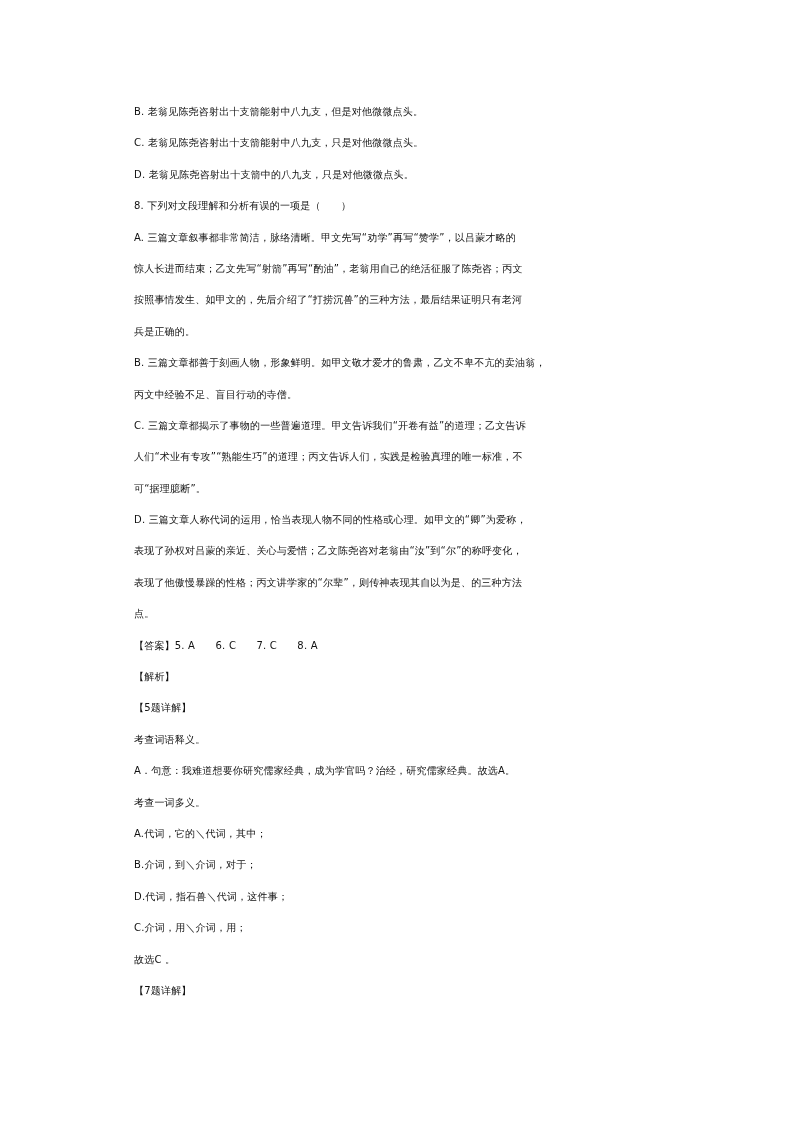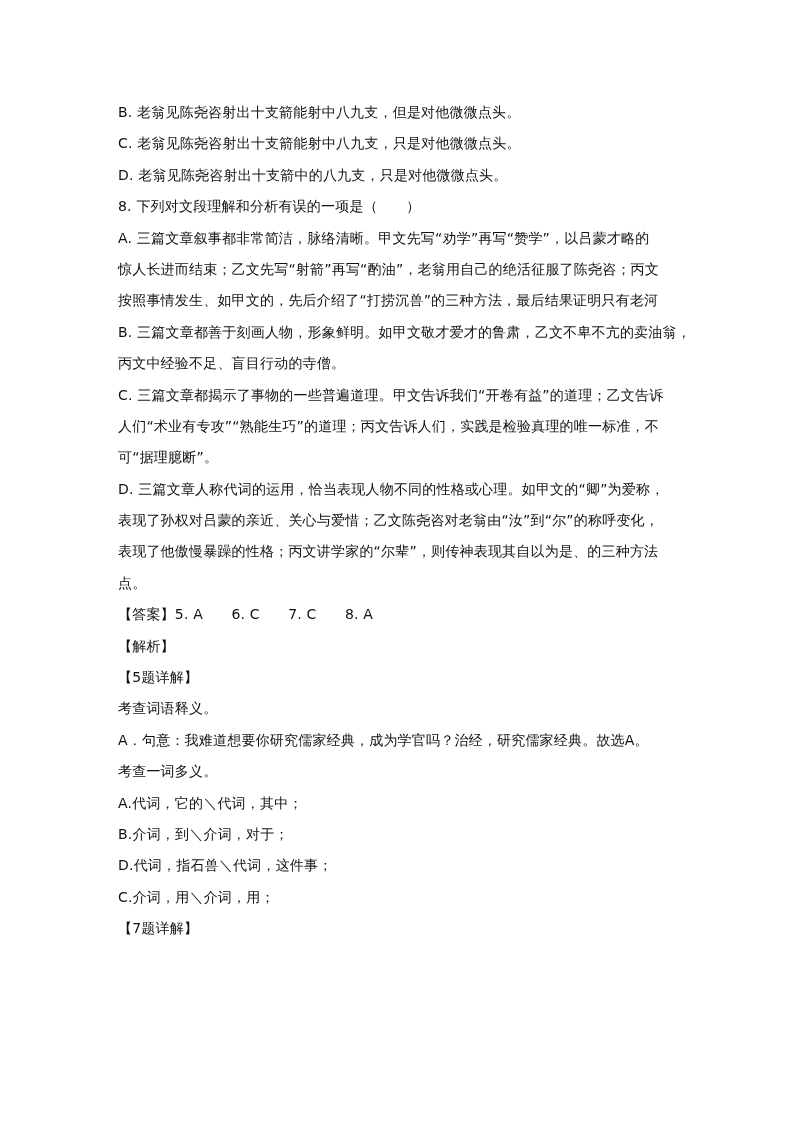--- a/index.html
+++ b/index.html
@@ -1,44 +1,46 @@
 <!DOCTYPE html>
 <html><head>
 <meta charset="utf-8">
 <style>
   html, body { margin:0; padding:0; background:#ffffff; }
   body { width:794px; height:1123px; position:relative; overflow:hidden;
          font-family:"DejaVu Sans", "Liberation Sans", sans-serif; color:#111; }
   .page { position:absolute; left:118px; top:101px; width:560px; }
-  .line { height:31.4px; line-height:22px; font-size:14px; white-space:nowrap; letter-spacing:0.2px; }
+  .line { height:31.4px; line-height:22px; font-size:10px; white-space:nowrap; letter-spacing:0.2px;margin-left:16px; }
 </style>
 </head>
 <body>
 
 <div class="page">
   <div class="line">B. 老翁见陈尧咨射出十支箭能射中八九支，但是对他微微点头。</div>
   <div class="line">C. 老翁见陈尧咨射出十支箭能射中八九支，只是对他微微点头。</div>
   <div class="line">D. 老翁见陈尧咨射出十支箭中的八九支，只是对他微微点头。</div>
   <div class="line">8. 下列对文段理解和分析有误的一项是（　　）</div>
   <div class="line">A. 三篇文章叙事都非常简洁，脉络清晰。甲文先写“劝学”再写“赞学”，以吕蒙才略的</div>
   <div class="line">惊人长进而结束；乙文先写“射箭”再写“酌油”，老翁用自己的绝活征服了陈尧咨；丙文</div>
   <div class="line">按照事情发生、如甲文的，先后介绍了“打捞沉兽”的三种方法，最后结果证明只有老河</div>
+  <div class="line">兵是正确的。</div>
   <div class="line">B. 三篇文章都善于刻画人物，形象鲜明。如甲文敬才爱才的鲁肃，乙文不卑不亢的卖油翁，</div>
   <div class="line">丙文中经验不足、盲目行动的寺僧。</div>
   <div class="line">C. 三篇文章都揭示了事物的一些普遍道理。甲文告诉我们“开卷有益”的道理；乙文告诉</div>
   <div class="line">人们“术业有专攻”“熟能生巧”的道理；丙文告诉人们，实践是检验真理的唯一标准，不</div>
   <div class="line">可“据理臆断”。</div>
   <div class="line">D. 三篇文章人称代词的运用，恰当表现人物不同的性格或心理。如甲文的“卿”为爱称，</div>
   <div class="line">表现了孙权对吕蒙的亲近、关心与爱惜；乙文陈尧咨对老翁由“汝”到“尔”的称呼变化，</div>
   <div class="line">表现了他傲慢暴躁的性格；丙文讲学家的“尔辈”，则传神表现其自以为是、的三种方法</div>
   <div class="line">点。</div>
   <div class="line">【答案】5. A　　6. C　　7. C　　8. A</div>
   <div class="line">【解析】</div>
   <div class="line">【5题详解】</div>
   <div class="line">考查词语释义。</div>
   <div class="line">A．句意：我难道想要你研究儒家经典，成为学官吗？治经，研究儒家经典。故选A。</div>
   <div class="line">考查一词多义。</div>
   <div class="line">A.代词，它的＼代词，其中；</div>
   <div class="line">B.介词，到＼介词，对于；</div>
   <div class="line">D.代词，指石兽＼代词，这件事；</div>
   <div class="line">C.介词，用＼介词，用；</div>
+  <div class="line">故选C 。</div>
   <div class="line">【7题详解】</div>
 </div>
 
 </body></html>

